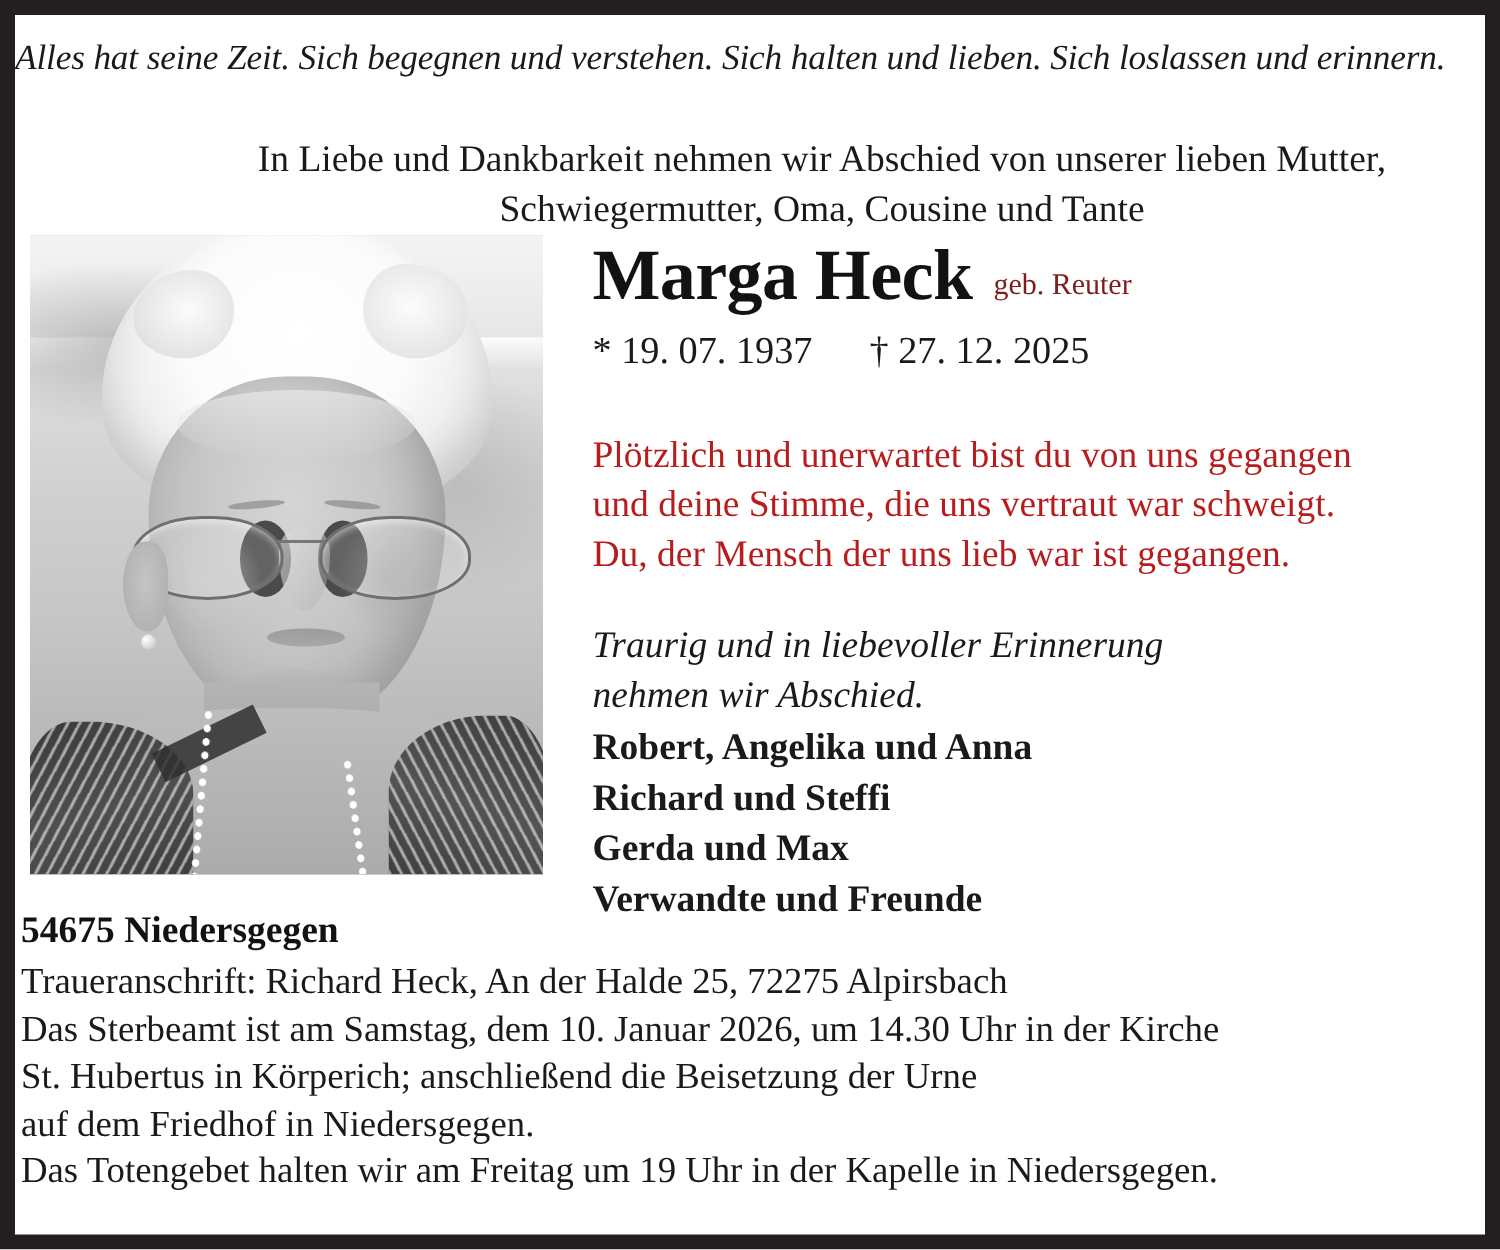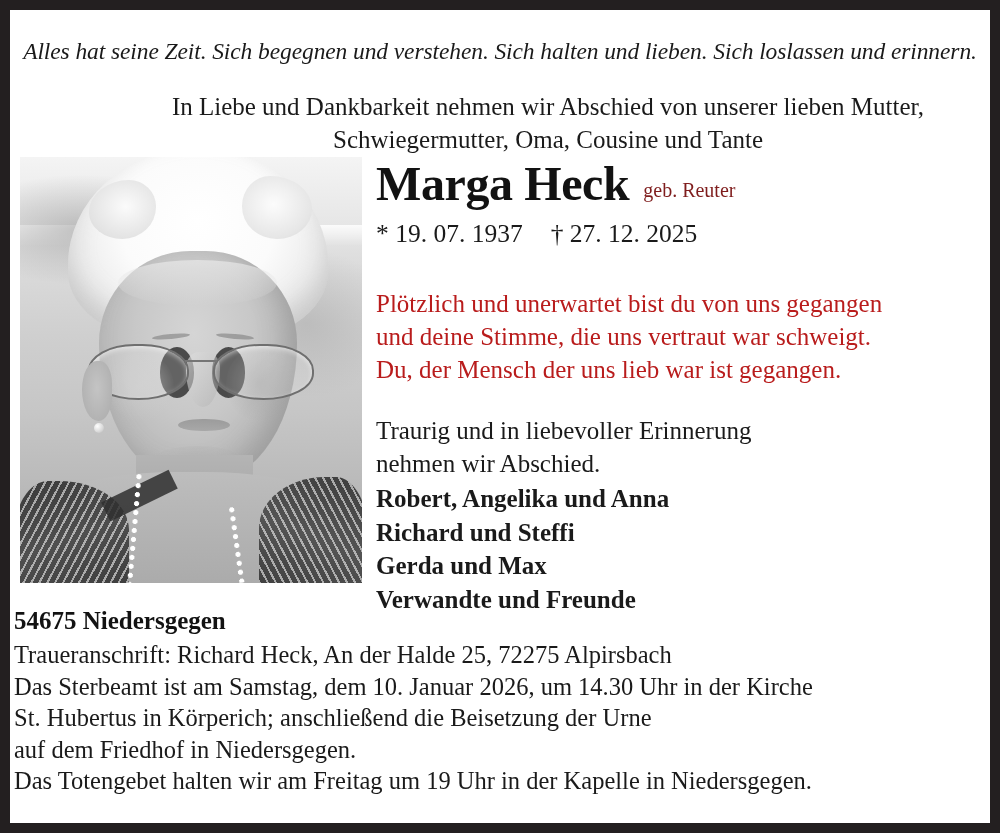--- a/index.html
+++ b/index.html
@@ -27,23 +27,23 @@
   .notice-inner {
     position: relative;
     width: 980px;
     height: 813px;
   }
 
   
   .quote-line {
     position: absolute;
     left: 0;
-    top: 28px;
+    top: 16px;
     width: 980px;
-    text-align: center;
+    text-align: left;
     font-style: italic;
     font-size: 23.5px;
     letter-spacing: -0.1px;
     color: #1a1a1a;
     white-space: nowrap;
   }
 
   
   .intro {
     position: absolute;
@@ -336,21 +336,21 @@
     background-image: radial-gradient(circle at 50% 50%, #ffffff 0 42%, rgba(255,255,255,0) 46%);
     background-size: 7px 9px;
     background-repeat: repeat-y;
   }
   .pearls::before { left: 6%; transform: rotate(5deg); }
   .pearls::after  { right: 14%; height: 70%; transform: rotate(-8deg); }
 
   
   .right-col {
     position: absolute;
-    left: 366px;
+    left: 385px;
     top: 147px;
     width: 592px;
   }
   .name-row {
     display: flex;
     align-items: baseline;
     gap: 14px;
     white-space: nowrap;
   }
   .name {
@@ -366,37 +366,37 @@
     position: relative;
     top: -3px;
   }
   .dates {
     margin-top: 8px;
     font-size: 25.5px;
     line-height: 30px;
     white-space: nowrap;
     color: #1a1a1a;
   }
-  .date-birth { margin-right: 28px; }
+  .date-birth { margin-right: 38px; }
 
   .verse {
     margin-top: 38px;
     font-size: 25px;
     line-height: 33px;
     color: #b91c1c;
   }
   .verse .vline { display: block; white-space: nowrap; }
 
   .farewell {
     margin-top: 28px;
     font-size: 25px;
     line-height: 33px;
     color: #1a1a1a;
   }
-  .farewell .vline { display: block; white-space: nowrap; }
+  .farewell .vline { display: block; white-space: nowrap; font-style: italic; }
 
   .survivors {
     margin-top: 2px;
     font-size: 25px;
     line-height: 33.5px;
     color: #1a1a1a;
     font-weight: bold;
   }
   .survivors .sline { display: block; white-space: nowrap; }
 

